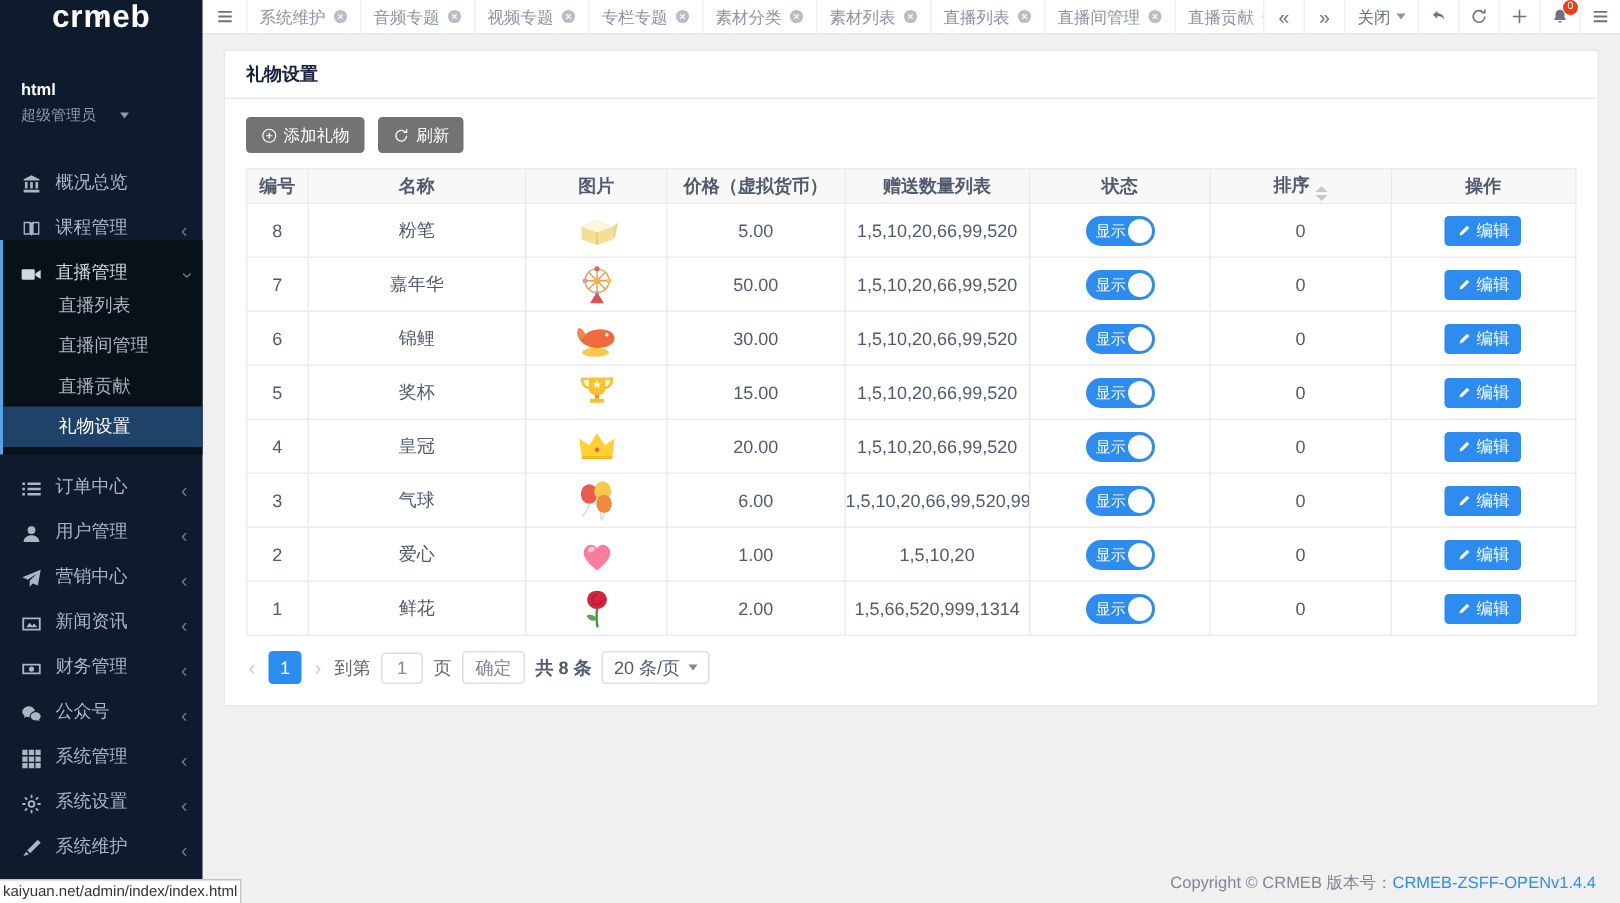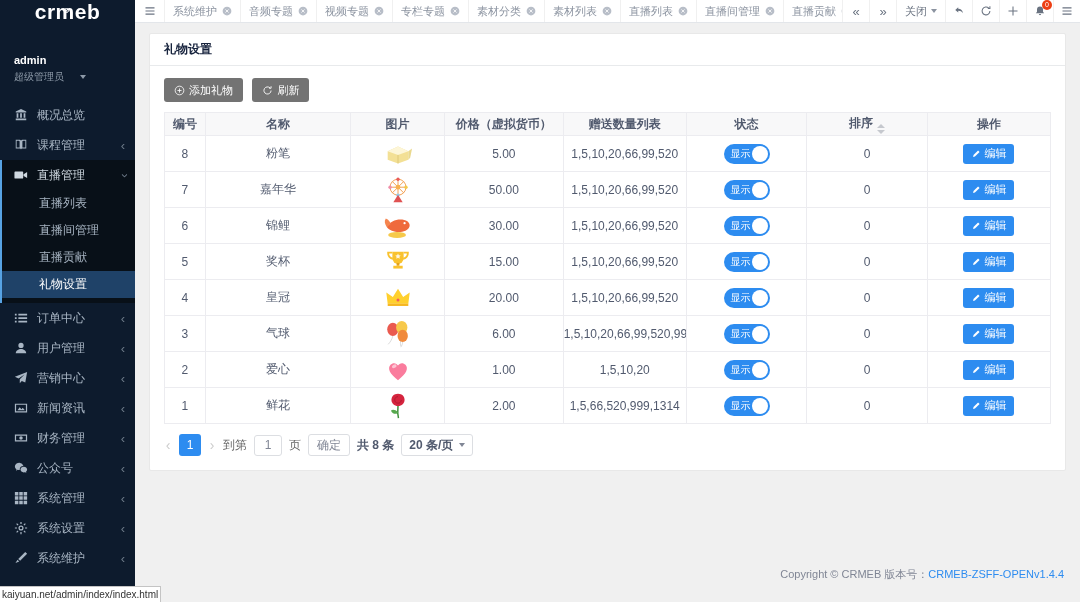--- a/index.html
+++ b/index.html
@@ -12,21 +12,21 @@
   .sidebar{width:135px;background:#0d1b2d;color:#a9b6c4;flex-shrink:0;position:relative;z-index:2}
   .logo{height:46px;display:flex;justify-content:center;color:#fff;
         font-size:21px;font-weight:700;letter-spacing:.5px;position:relative;cursor:pointer}
   .logo .ring{position:absolute;width:5px;height:5px;border:1.5px solid #fff;border-radius:50%;top:8px;left:50%;margin-left:-4px}
   .userbox{padding:8px 14px 12px}
   .uname{color:#fff;font-size:11px;font-weight:700}
   .urole{font-size:10px;color:#8d9aa8;margin-top:4px;display:flex;align-items:center;gap:16px;cursor:pointer}
   .caret-down{width:0;height:0;border-left:3px solid transparent;border-right:3px solid transparent;border-top:4px solid #8d9aa8}
 
   .menu{margin-top:4px}
-  .menu-item{height:30px;display:flex;align-items:center;padding:0 10px 0 14px;font-size:12px;cursor:pointer;color:#a9b6c4}
+  .menu-item{height:30px;display:flex;align-items:flex-end;padding:0 10px 0 14px;font-size:12px;cursor:pointer;color:#a9b6c4}
   .menu-item .icon{width:14px;height:14px;margin-right:9px;display:inline-flex;flex-shrink:0}
   .menu-item .icon svg{width:14px;height:14px;fill:currentColor}
   .chev{margin-left:auto;font-size:13px;color:#6d7a88;line-height:1;display:inline-block}
   .chev.expanded{transform:rotate(-90deg)}
   .menu-group.expanded{background:#081018;border-left:2px solid #57a3e4;padding-bottom:5px}
   .menu-group.expanded .menu-item{padding-left:12px;color:#cfd8e0}
   .sub-item{height:27px;line-height:27px;padding-left:37px;font-size:12px;color:#a9b6c4;cursor:pointer}
   .sub-item.active{background:#1f4268;color:#fff}
 
   
@@ -75,41 +75,41 @@
             font-size:11px;height:20px;padding:0 8px;cursor:pointer}
   .edit-btn svg{width:10px;height:10px;fill:#fff}
 
   .pagination{display:flex;align-items:center;gap:7px;margin-top:10px;font-size:12px;color:#666}
   .pg-arrow{color:#ccc;font-size:14px;width:8px;text-align:center;cursor:default}
   .pg-current{width:22px;height:22px;line-height:22px;background:#2d8cf0;color:#fff;text-align:center;border-radius:3px}
   .pg-input{width:28px;height:21px;border:1px solid #dcdee2;border-radius:3px;text-align:center;font-size:12px;color:#808695;background:#fff}
   .pg-btn{height:22px;padding:0 8px;border:1px solid #dcdee2;border-radius:3px;background:#fff;color:#808695;font-size:12px;cursor:pointer}
   .pg-total{color:#515a6e;font-weight:700}
   .pg-select{display:inline-flex;align-items:center;gap:6px;height:22px;padding:0 7px;border:1px solid #dcdee2;
-             border-radius:3px;background:#fff;color:#515a6e;cursor:pointer;font-weight:700}
+             border-radius:3px;background:#fff;color:#515a6e;cursor:pointer;font-weight:400}
   .pg-select .ctrl-caret{border-top-color:#808695}
 
-  .footer{position:absolute;right:16px;bottom:20px;font-size:11px;color:#808695}
+  .footer{position:absolute;right:16px;bottom:6px;font-size:11px;color:#808695}
   .footer a{color:#2d8cf0;text-decoration:none;cursor:pointer}
 
   .statusbar{position:fixed;left:0;bottom:0;background:#fff;border:1px solid #c4c4c4;border-left:none;border-bottom:none;
              font-size:10px;color:#333;padding:2px 2px;z-index:10}
 </style>
 </head>
 <body>
 
 <div class="app">
 
   <aside class="sidebar">
     <div class="logo">
       <span>crmeb</span>
       <span class="ring"></span>
     </div>
     <div class="userbox">
-      <div class="uname">admin</div>
+      <div class="uname">html</div>
       <div class="urole">
         <span>超级管理员</span>
         <span class="caret-down"></span>
       </div>
     </div>
     <nav class="menu" id="menu">
         <div class="menu-group">
           <div class="menu-item">
             <span class="icon ">
               <svg viewBox="0 0 16 16">

